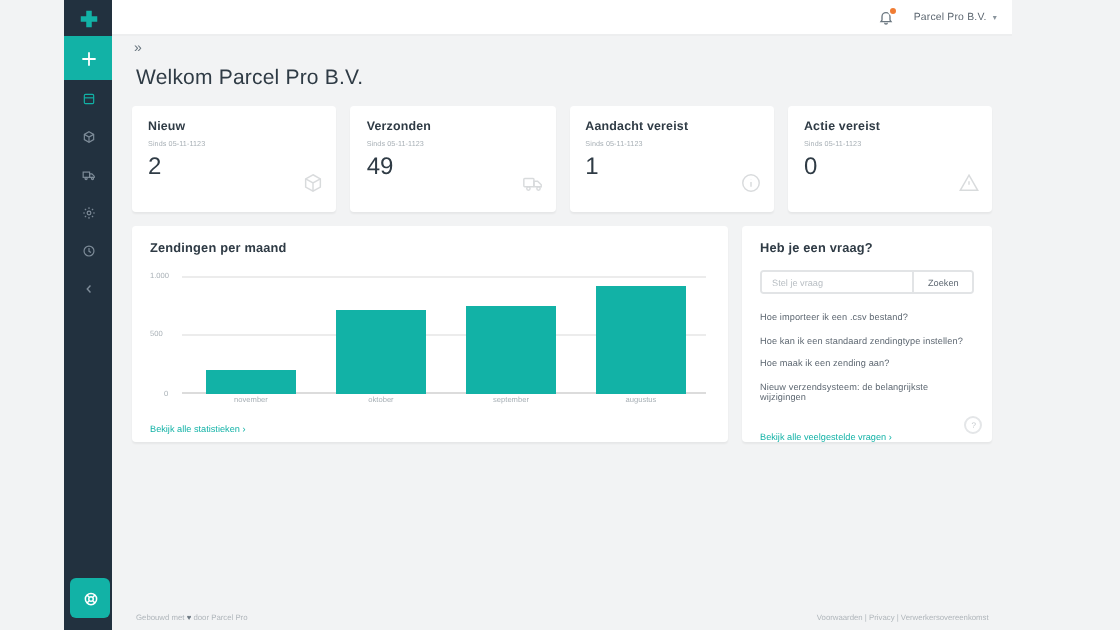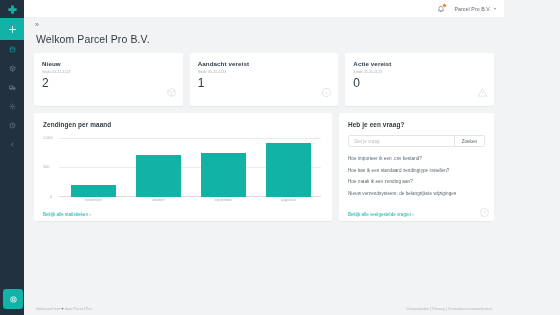--- a/index.html
+++ b/index.html
@@ -2,21 +2,21 @@
 <html><head>
 <meta charset="utf-8">
 <style>
   * { box-sizing: border-box; margin: 0; padding: 0; }
   html, body {
     width: 560px; height: 315px;
     overflow: hidden;
     background: #f2f3f4;
     font-family: "Liberation Sans", sans-serif;
   }
-  #app { position: relative; width: 504px; height: 315px; display: flex; background: #f2f3f4; }
+  #app { position: relative; width: 504px; height: 315px; display: flex; background: #f2f3f4; padding-left: 32px; }
 
   
   #sidebar {
     width: 24px; height: 315px;
     background: #22313f;
     display: flex; flex-direction: column; align-items: center;
     flex: 0 0 24px;
     position: relative;
   }
   .sb-logo {
@@ -243,20 +243,33 @@
           <div class="stat-sub">Sinds 05-11-1123</div>
           <div class="stat-value">2</div>
           <span class="stat-icon">
             <svg width="11" height="11" viewBox="0 0 24 24" fill="none" stroke="#2f3b45" stroke-width="1.6">
               <path d="M12 3l8 4.5v9L12 21l-8-4.5v-9z"></path>
               <path d="M4 7.5l8 4.5 8-4.5M12 12v9"></path>
             </svg>
           </span>
         </div>
 
+        <div class="stat-card">
+          <div class="stat-title">Verzonden</div>
+          <div class="stat-sub">Sinds 05-11-1123</div>
+          <div class="stat-value">49</div>
+          <span class="stat-icon">
+            <svg width="11" height="11" viewBox="0 0 24 24" fill="none" stroke="#2f3b45" stroke-width="1.6">
+              <rect x="2" y="7" width="11" height="9" rx="1"></rect>
+              <path d="M13 10h4l4 4v2h-8z"></path>
+              <circle cx="7" cy="18" r="1.8"></circle>
+                <circle cx="18" cy="18" r="1.8"></circle>
+            </svg>
+          </span>
+        </div>
 
         <div class="stat-card">
           <div class="stat-title">Aandacht vereist</div>
           <div class="stat-sub">Sinds 05-11-1123</div>
           <div class="stat-value">1</div>
           <span class="stat-icon">
             <svg width="11" height="11" viewBox="0 0 24 24" fill="none" stroke="#2f3b45" stroke-width="1.6">
               <circle cx="12" cy="12" r="9"></circle>
               <path d="M12 8v0.2M12 11v5"></path>
             </svg>

